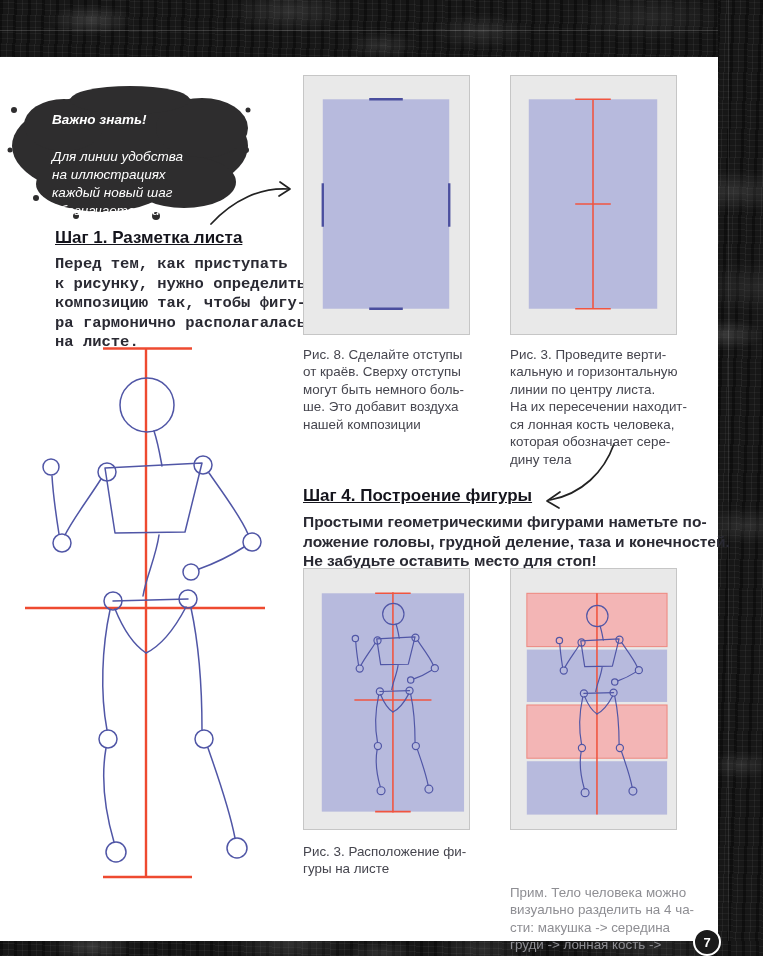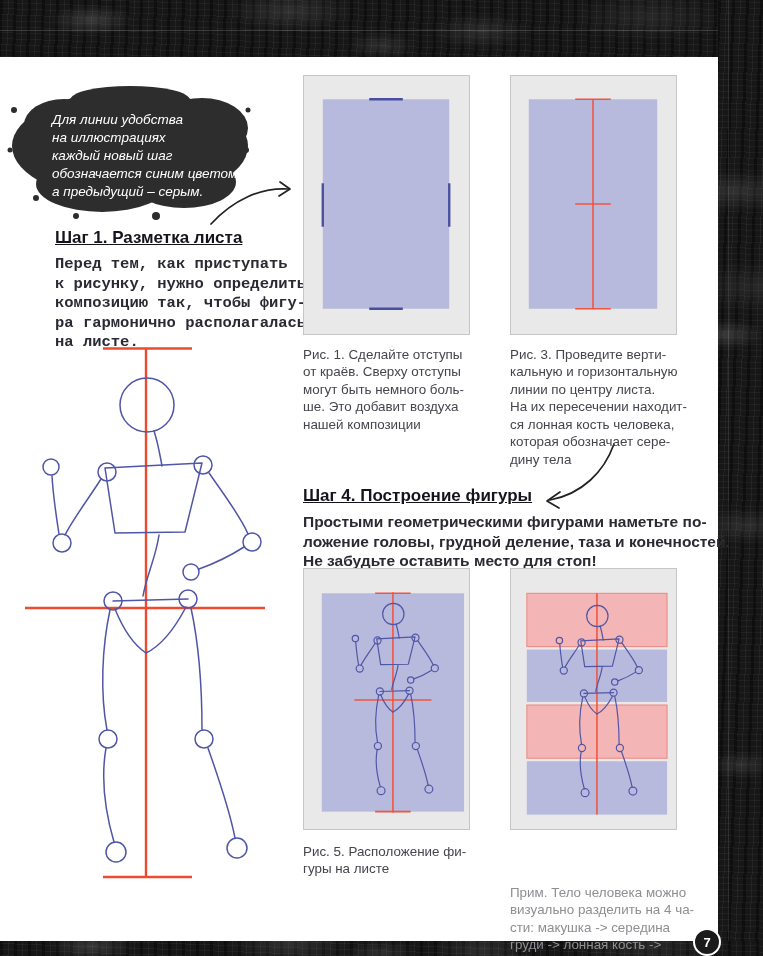--- a/index.html
+++ b/index.html
@@ -127,20 +127,21 @@
       <circle cx="8" cy="30" r="3"></circle>
         <circle cx="240" cy="70" r="3"></circle>
       <circle cx="150" cy="136" r="4"></circle>
         <circle cx="30" cy="118" r="3"></circle>
       <circle cx="242" cy="30" r="2.5"></circle>
         <circle cx="4" cy="70" r="2.5"></circle>
       <circle cx="70" cy="136" r="3"></circle>
     </g>
   </svg>
   <div class="txt">
+    <div class="ttl">Важно знать!</div>
     <div>Для линии удобства
 на иллюстрациях
 каждый новый шаг
 обозначается синим цветом,
 а предыдущий – серым.</div>
   </div>
 </div>
 
 <svg class="abs arrow-svg" style="left:205px;top:170px" width="95" height="60" viewBox="0 0 95 60">
   <path d="M6,54 C28,30 56,17 84,19"></path>
@@ -186,21 +187,21 @@
       <line x1="65" y1="235" x2="101" y2="235"></line>
     </g>
   </svg>
 </div>
 
 <svg class="abs arrow-svg" style="left:538px;top:438px" width="85" height="72" viewBox="0 0 85 72">
   <path d="M76,6 C66,34 44,56 12,62"></path>
   <path d="M22,54 L9,63 L21,70"></path>
 </svg>
 
-<div id="cap-fig1" class="abs caption">Рис. 1. Сделайте отступы
+<div id="cap-fig1" class="abs caption">Рис. 8. Сделайте отступы
 от краёв. Сверху отступы
 могут быть немного боль-
 ше. Это добавит воздуха
 нашей композиции</div>
 <div id="cap-fig2" class="abs caption">Рис. 3. Проведите верти-
 кальную и горизонтальную
 линии по центру листа.
 На их пересечении находит-
 ся лонная кость человека,
 которая обозначает сере-
@@ -232,21 +233,21 @@
     <rect x="16" y="81" width="142" height="53" fill="#b7badd"></rect>
     <rect x="16" y="137" width="142" height="54" fill="#f3b5b5" stroke="rgba(237,80,66,.55)" stroke-width="1"></rect>
     <rect x="16" y="194" width="142" height="54" fill="#b7badd"></rect>
     <line x1="87" y1="24" x2="87" y2="248" stroke="#f05540" stroke-width="1.6"></line>
     <g transform="translate(34.6,23) scale(0.4)">
       <use href="#stickfig" stroke="#5056a6" stroke-width="3"></use>
     </g>
   </svg>
 </div>
 
-<div id="cap-fig3" class="abs caption">Рис. 5. Расположение фи-
+<div id="cap-fig3" class="abs caption">Рис. 3. Расположение фи-
 гуры на листе</div>
 <div id="cap-note" class="abs caption">Прим. Тело человека можно
 визуально разделить на 4 ча-
 сти: макушка -&gt; середина
 груди -&gt; лонная кость -&gt;
 колени -&gt; ступни. Каждое
 деление равно двум головам</div>
 
 <div id="page-badge" class="abs">
   <span>7</span>

